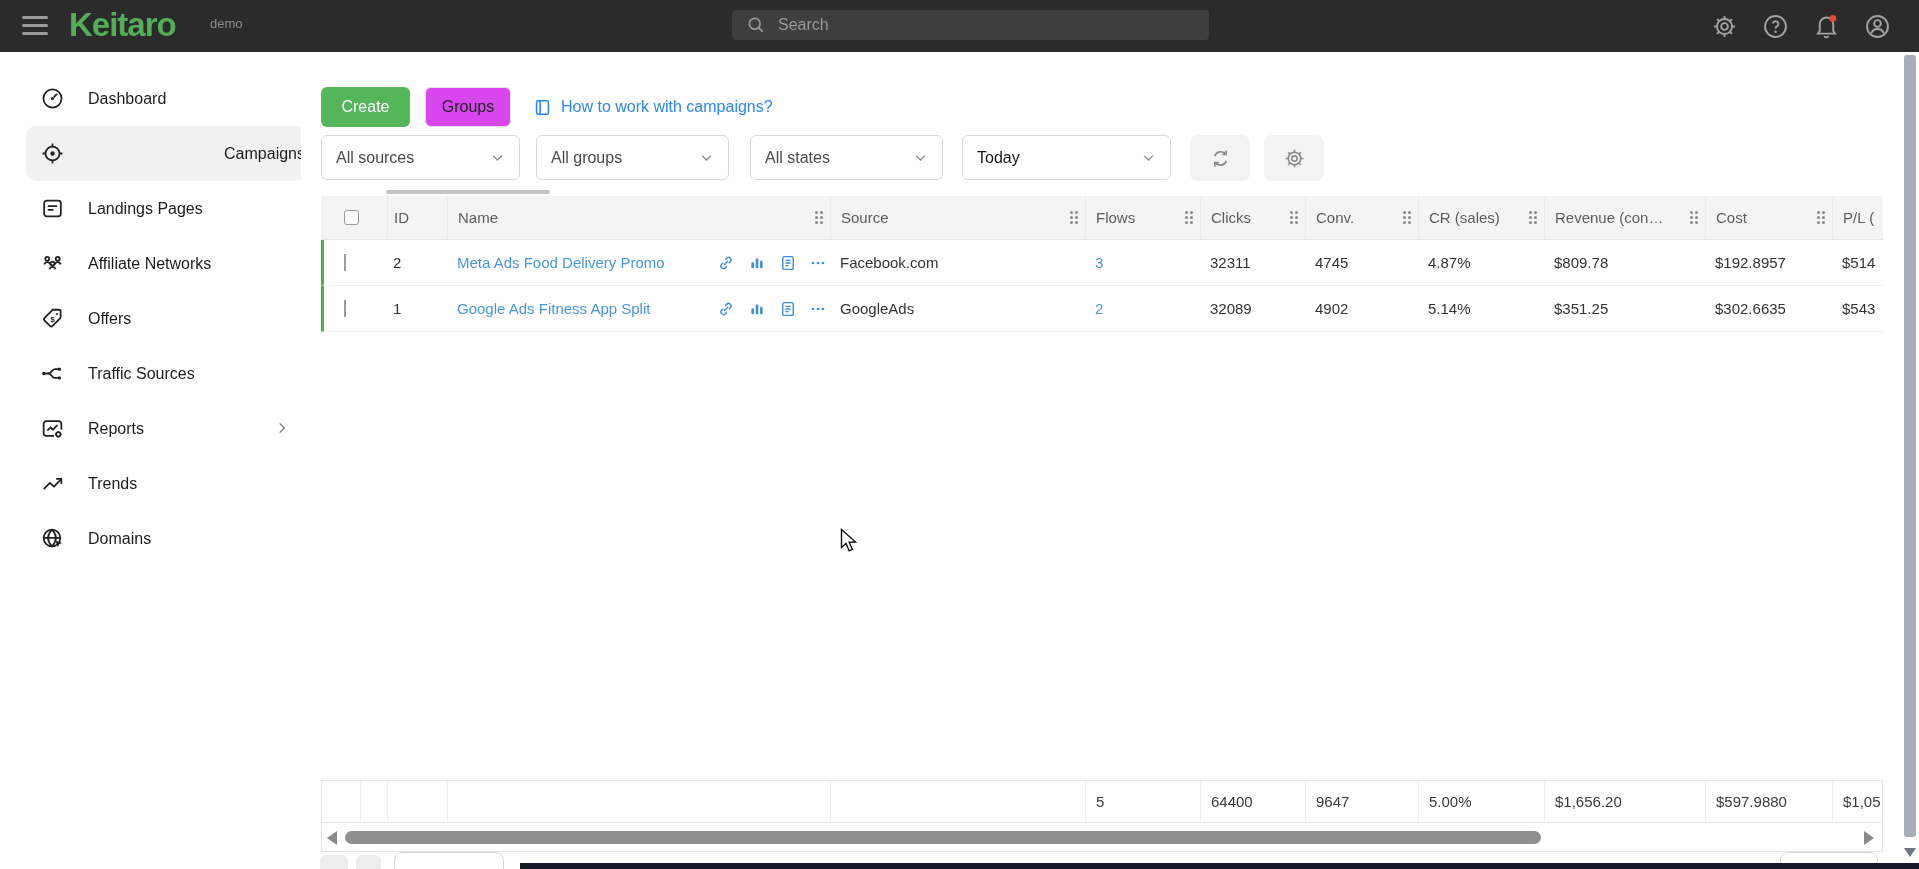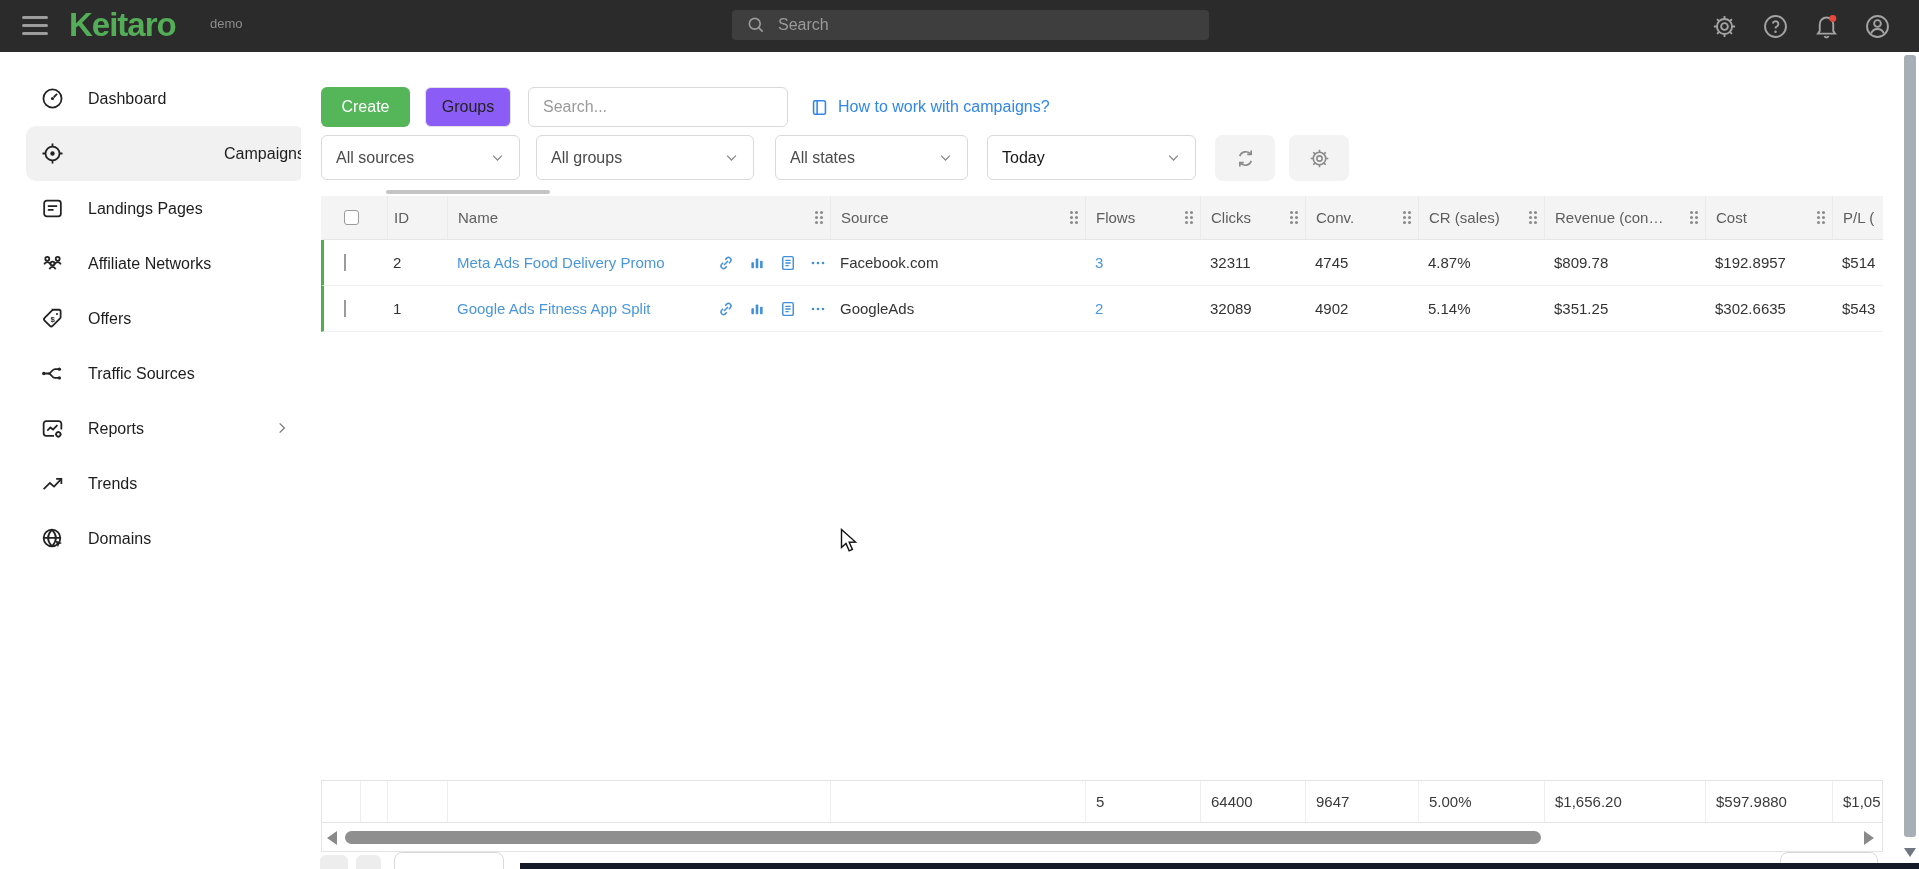--- a/index.html
+++ b/index.html
@@ -30,33 +30,33 @@
   .side-item .lbl { margin-left:23px; font-size:16px; color:#1d1d1d; }
   .side-item.active { background:#f1f1f1; border-radius:10px; margin:0 10px; padding-left:14px;justify-content:space-between; }
   .side-item .chev { position:absolute; right:26px; top:20px; }
 
   
   .main { position:absolute; left:301px; top:52px; width:1618px; height:817px; background:#fff; }
 
   .toolbar { position:absolute; left:20px; top:35px; height:40px; display:flex; align-items:center; }
   .btn-create { width:89px; height:40px; background:#55b559; color:#fff; border:none; border-radius:6px;
                 font-size:16px; font-family:inherit; cursor:pointer; }
-  .btn-groups { margin-left:15px; width:86px; height:40px; background:#8b5cf6; color:#222;
+  .btn-groups { margin-left:15px; width:86px; height:40px; background:#d946ef; color:#222;
                 border:1px solid #e2e2e2; border-radius:6px; font-size:16px; font-family:inherit; cursor:pointer; }
   .search-box { margin-left:17px; width:260px; height:40px; border:1px solid #d9d9d9; border-radius:6px;
                 font-size:16px; padding-left:14px; outline:none; color:#333; font-family:inherit; }
   .search-box::placeholder { color:#9a9a9a; }
   .help-link { margin-left:22px; display:flex; align-items:center; gap:9px; color:#2f86eb;
                font-size:16px; cursor:pointer; text-decoration:none; }
 
   .filters { position:absolute; left:20px; top:83px; height:46px; display:flex; }
   .dropdown { height:45px; border:1px solid #d9d9d9; border-radius:6px; display:flex; align-items:center;
               justify-content:space-between; padding:0 14px; font-size:16px; color:#4a4a4a; cursor:pointer; background:#fff; }
   .dd-sources { width:199px; }
-  .dd-groups  { width:218px; margin-left:16px; }
+  .dd-groups  { width:193px; margin-left:16px; }
   .dd-states  { width:193px; margin-left:21px; }
   .dd-date    { width:209px; margin-left:19px; color:#161616; font-weight:500; }
   .icon-btn { width:60px; height:46px; background:#f3f3f3; border:none; border-radius:8px;
               display:flex; align-items:center; justify-content:center; cursor:pointer; }
   .refresh-btn { margin-left:19px; }
   .gear-btn { margin-left:14px; }
 
   
   .mini-scroll { position:absolute; left:85px; top:138px; width:164px; height:4px;
                  background:#c4c4c4; border-radius:2px; }
@@ -262,21 +262,20 @@
     </span>
     <span class="lbl">Domains</span>
   </div>
 </div>
 
 <div class="main">
 
   <div class="toolbar">
     <button class="btn-create">Create</button>
     <button class="btn-groups">Groups</button>
-    <input class="search-box" placeholder="Search..." style="">
     <a class="help-link">
       <span>
         <svg width="19" height="19" viewBox="0 0 24 24" fill="none" stroke="#2f86eb" stroke-width="2">
           <rect x="4.5" y="3.5" width="15" height="17" rx="2"></rect>
             <path d="M9 3.5v17"></path>
           </svg>
       </span>
       <span>How to work with campaigns?</span>
     </a>
   </div>

